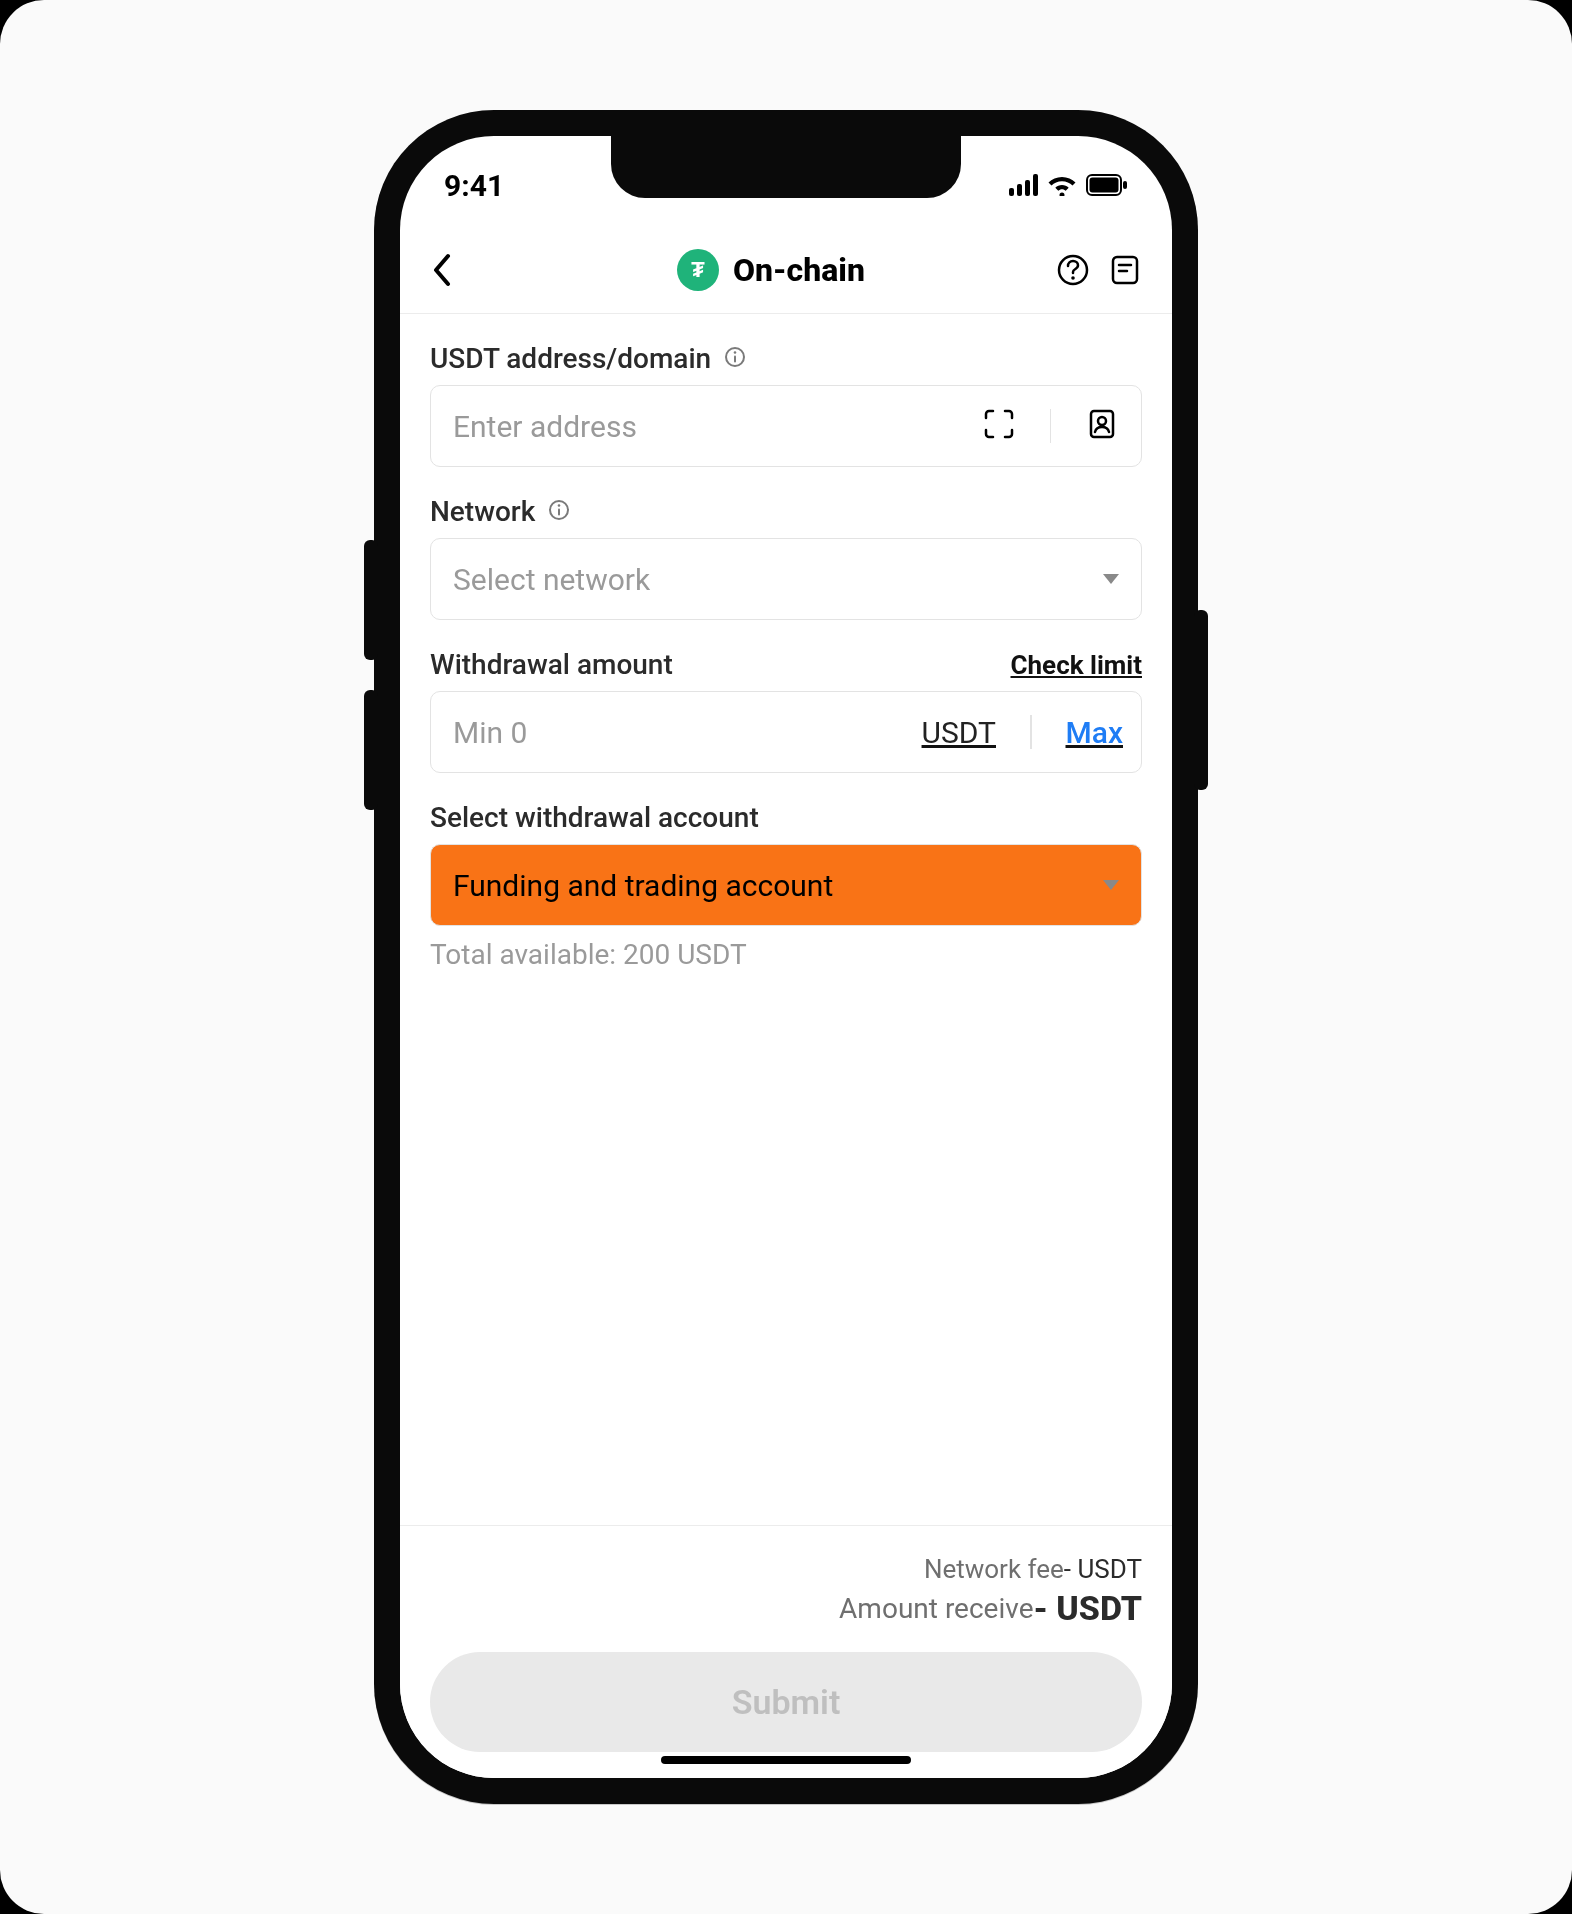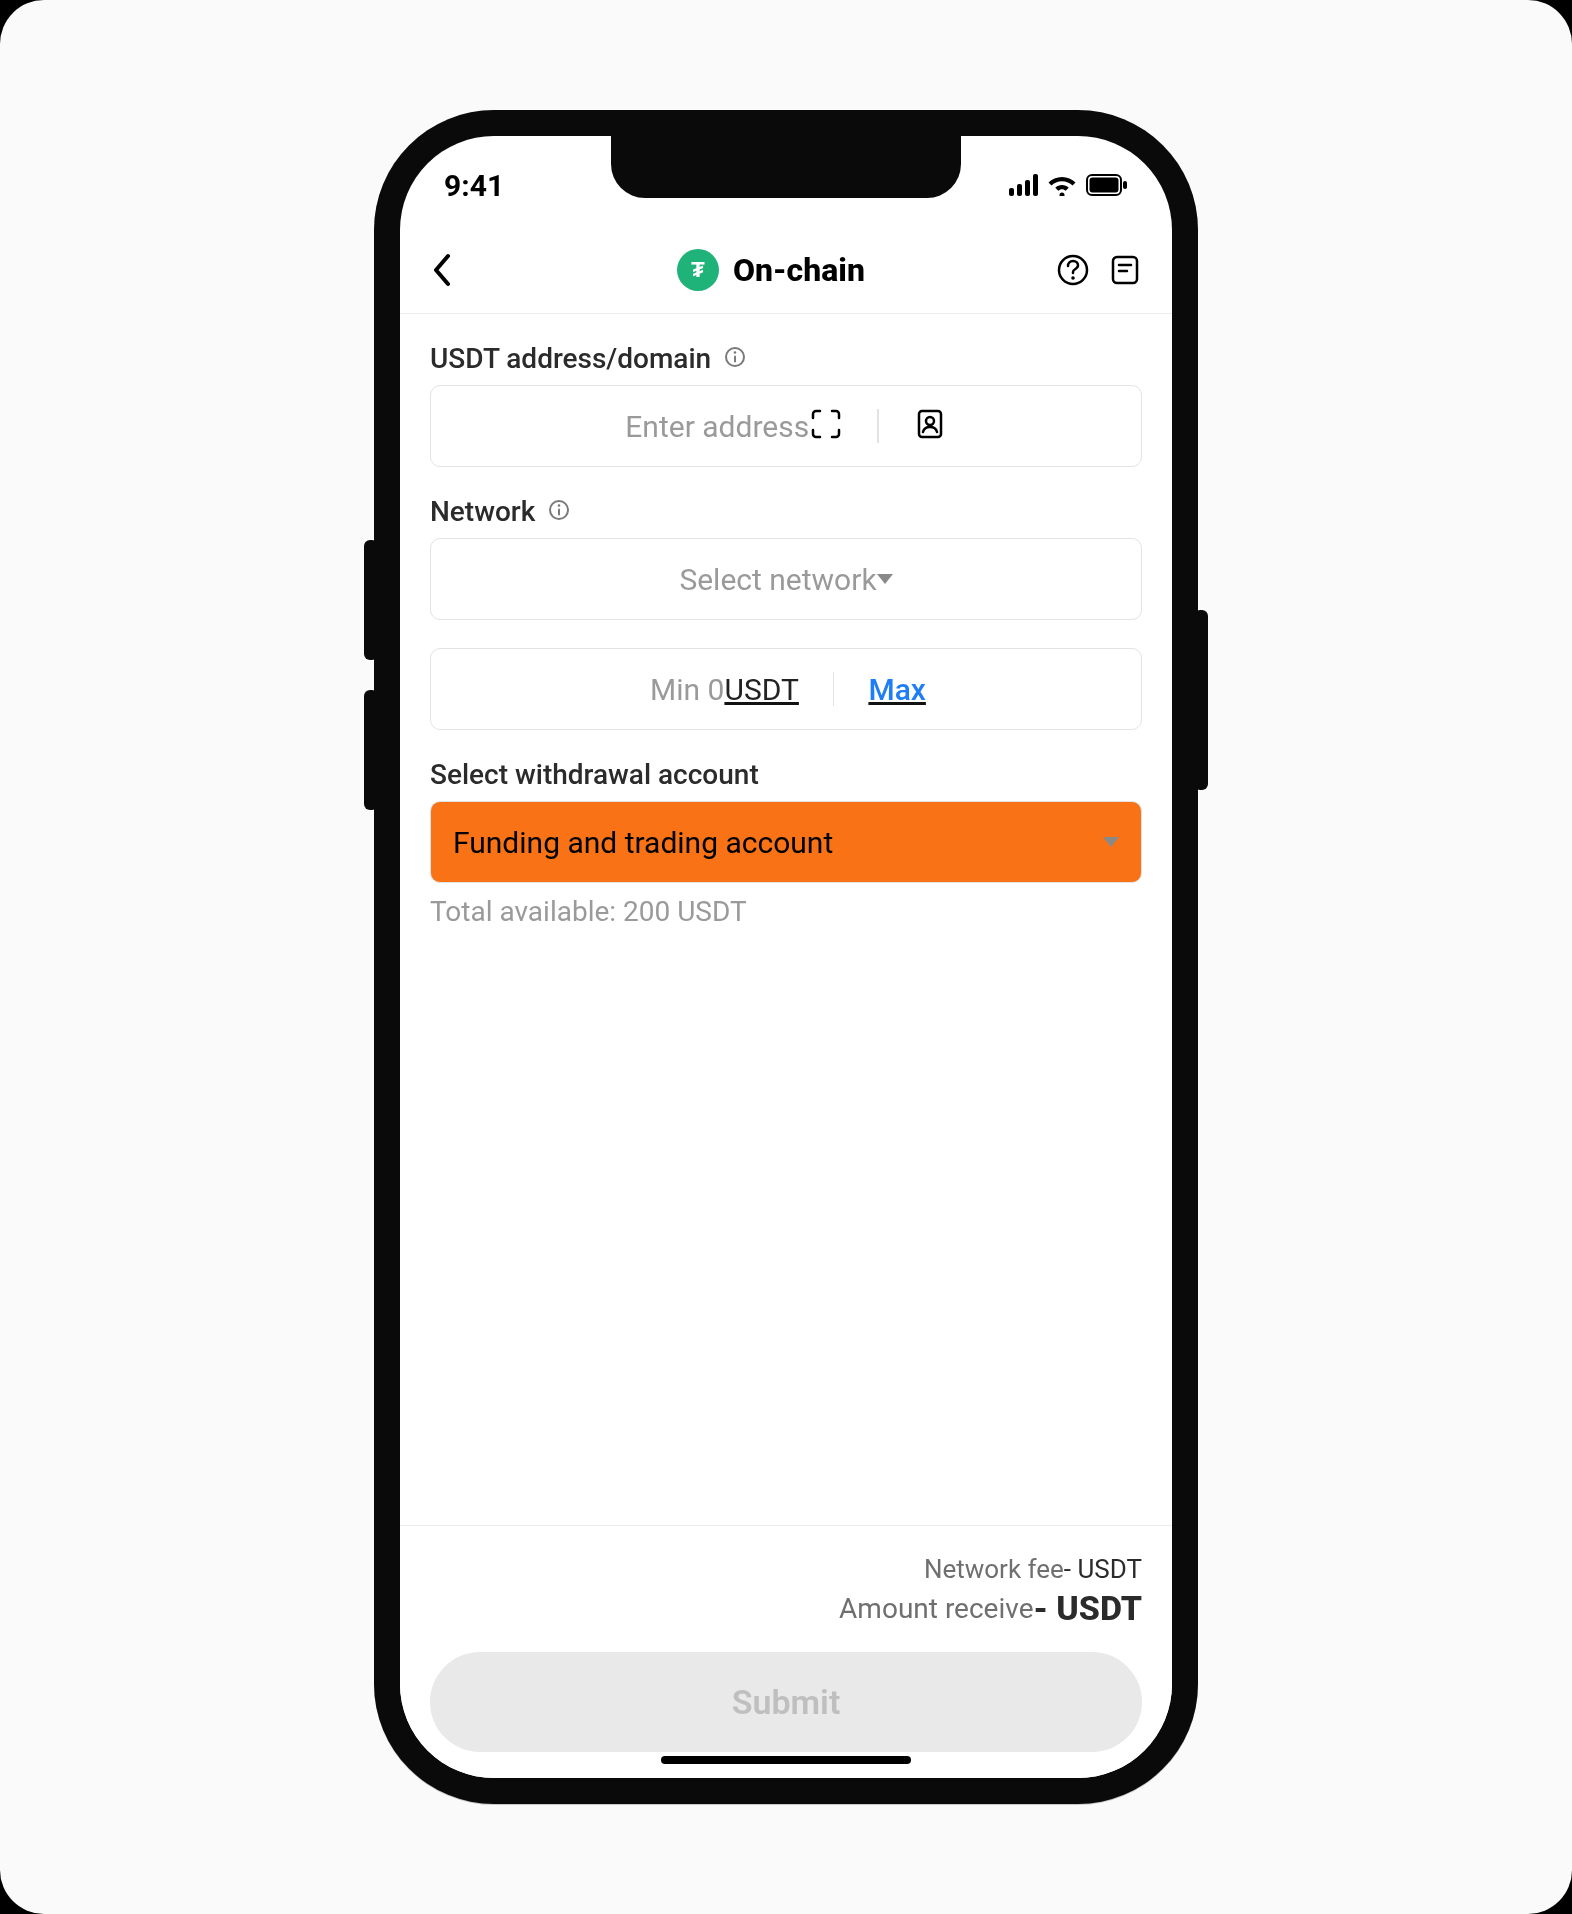--- a/index.html
+++ b/index.html
@@ -60,21 +60,21 @@
   .nav-right{display:flex;align-items:center;gap:18px;width:90px;justify-content:flex-end;}
   .nav-title{display:flex;align-items:center;gap:14px;}
   .title-badge{width:42px;height:42px;border-radius:50%;background:var(--brand-green);display:flex;align-items:center;justify-content:center;color:#fff;font-weight:800;font-size:22px;}
   .nav-title .t{font-size:32px;font-weight:800;color:#000;}
   .ic-btn{display:flex;align-items:center;justify-content:center;color:#000;}
   .content{padding:28px 30px 0;}
   .label-row{display:flex;align-items:center;gap:12px;margin-bottom:10px;}
   .label-row.amount{justify-content:space-between;}
   .label{font-size:28px;color:#2b2b2b;font-weight:500;}
   .info-ic{color:#7a7a7a;}
-  .field{display:flex;align-items:center;justify-content:center;height:82px;padding:0 22px;border:1.5px solid var(--border);border-radius:10px;background:#fff;margin-bottom:28px;}
+  .field{display:flex;align-items:center;justify-content:space-between;height:82px;padding:0 22px;border:1.5px solid var(--border);border-radius:10px;background:#fff;margin-bottom:28px;}
   .field.amt{padding-right:18px;}
   .placeholder{font-size:30px;color:var(--muted);}
   .field-right{display:flex;align-items:center;gap:34px;position:relative;text-decoration:underline;}
   .vdiv{width:1.5px;height:34px;background:var(--border);}
   .check-limit{font-size:26px;font-weight:700;color:#111;text-decoration:underline;}
   .suffix{font-size:30px;color:#222;}
   .max{font-size:30px;font-weight:500;color:var(--blue);}
   .select{display:flex;align-items:center;justify-content:space-between;height:82px;padding:0 22px;border:1.5px solid var(--border);border-radius:10px;background:#f97316;margin-bottom:12px;}
   .select .val{font-size:30px;color:#000;}
   .caret{width:0;height:0;border-left:8px solid transparent;border-right:8px solid transparent;border-top:10px solid #898989;}
@@ -196,20 +196,24 @@
                 </svg>
             </span>
           </div>
           <div class="field">
             <span class="placeholder">Select network</span>
             <div class="field-right">
               <span class="caret"></span>
             </div>
           </div>
 
+          <div class="label-row amount">
+            <span class="label">Withdrawal amount</span>
+            <span class="check-limit">Check limit</span>
+          </div>
           <div class="field amt">
             <span class="placeholder">Min 0</span>
             <div class="field-right">
               <span class="suffix">USDT</span>
               <span class="vdiv"></span>
               <span class="max">Max</span>
             </div>
           </div>
 
           <div class="label-row">

